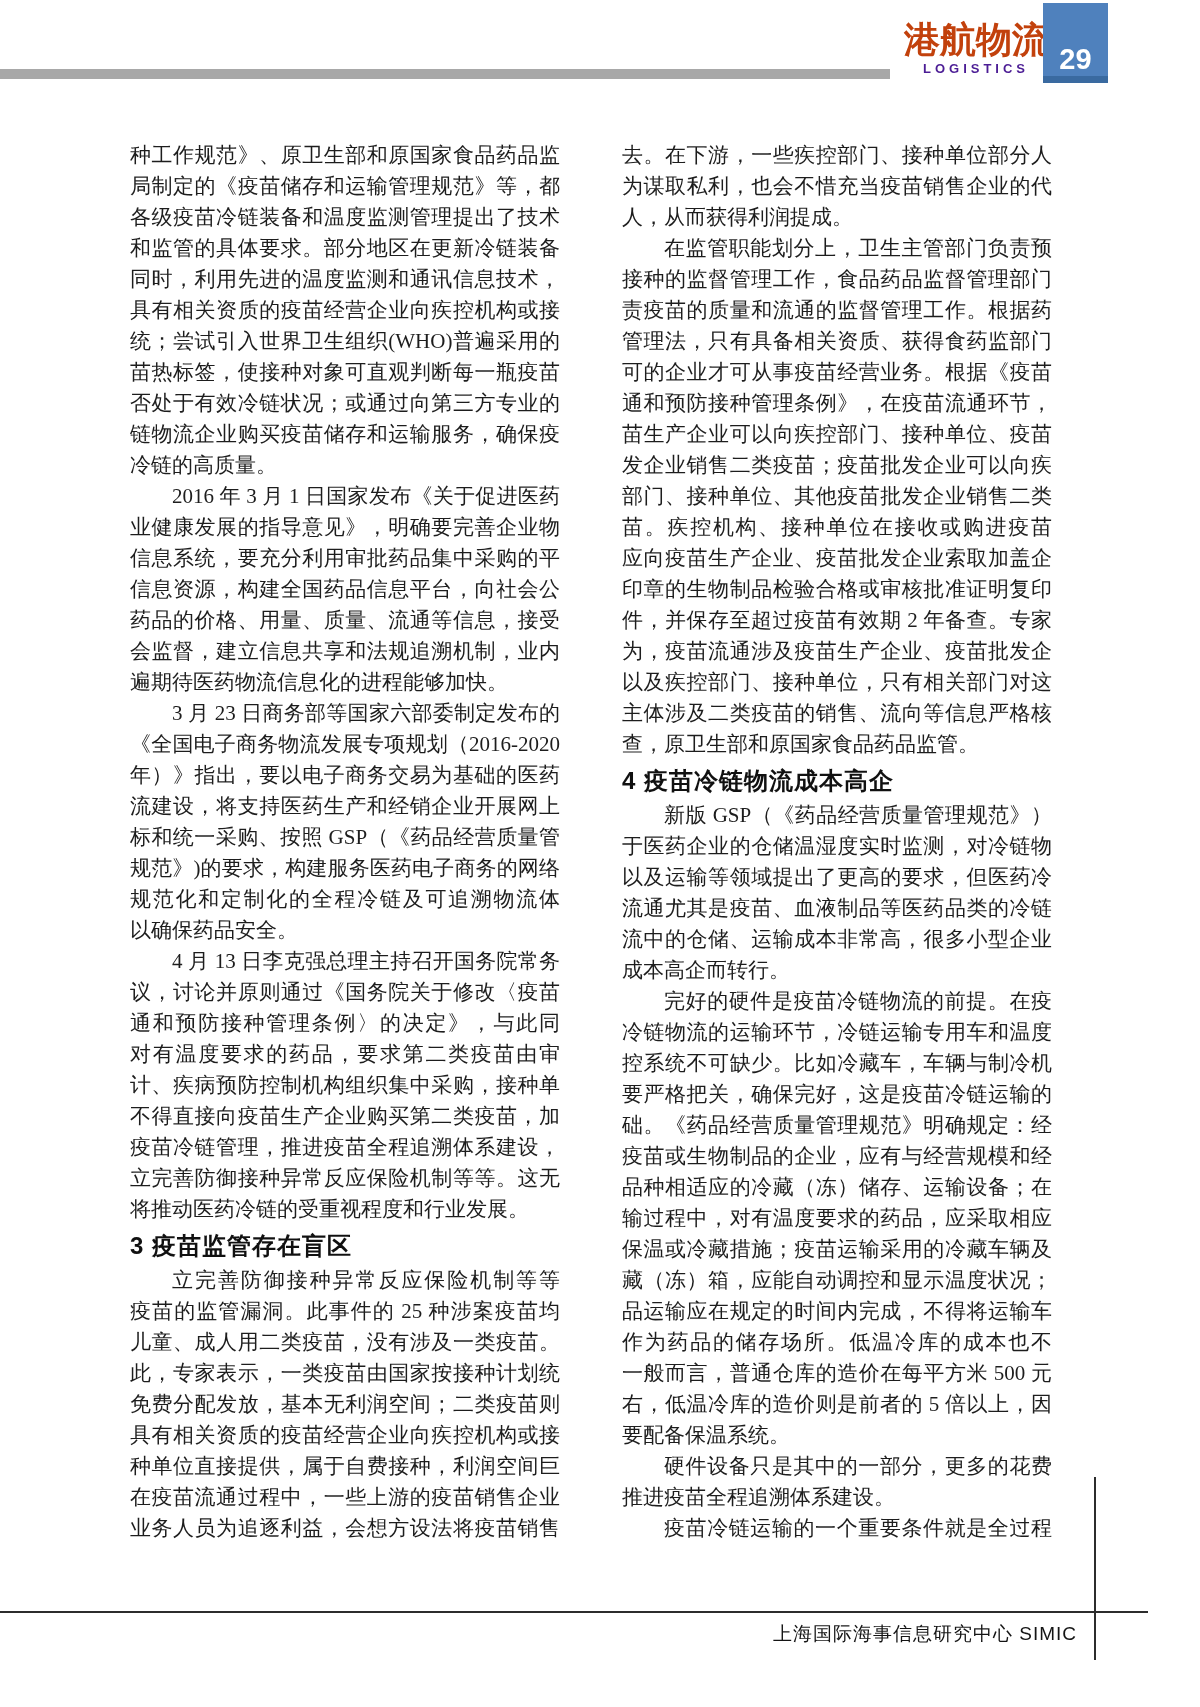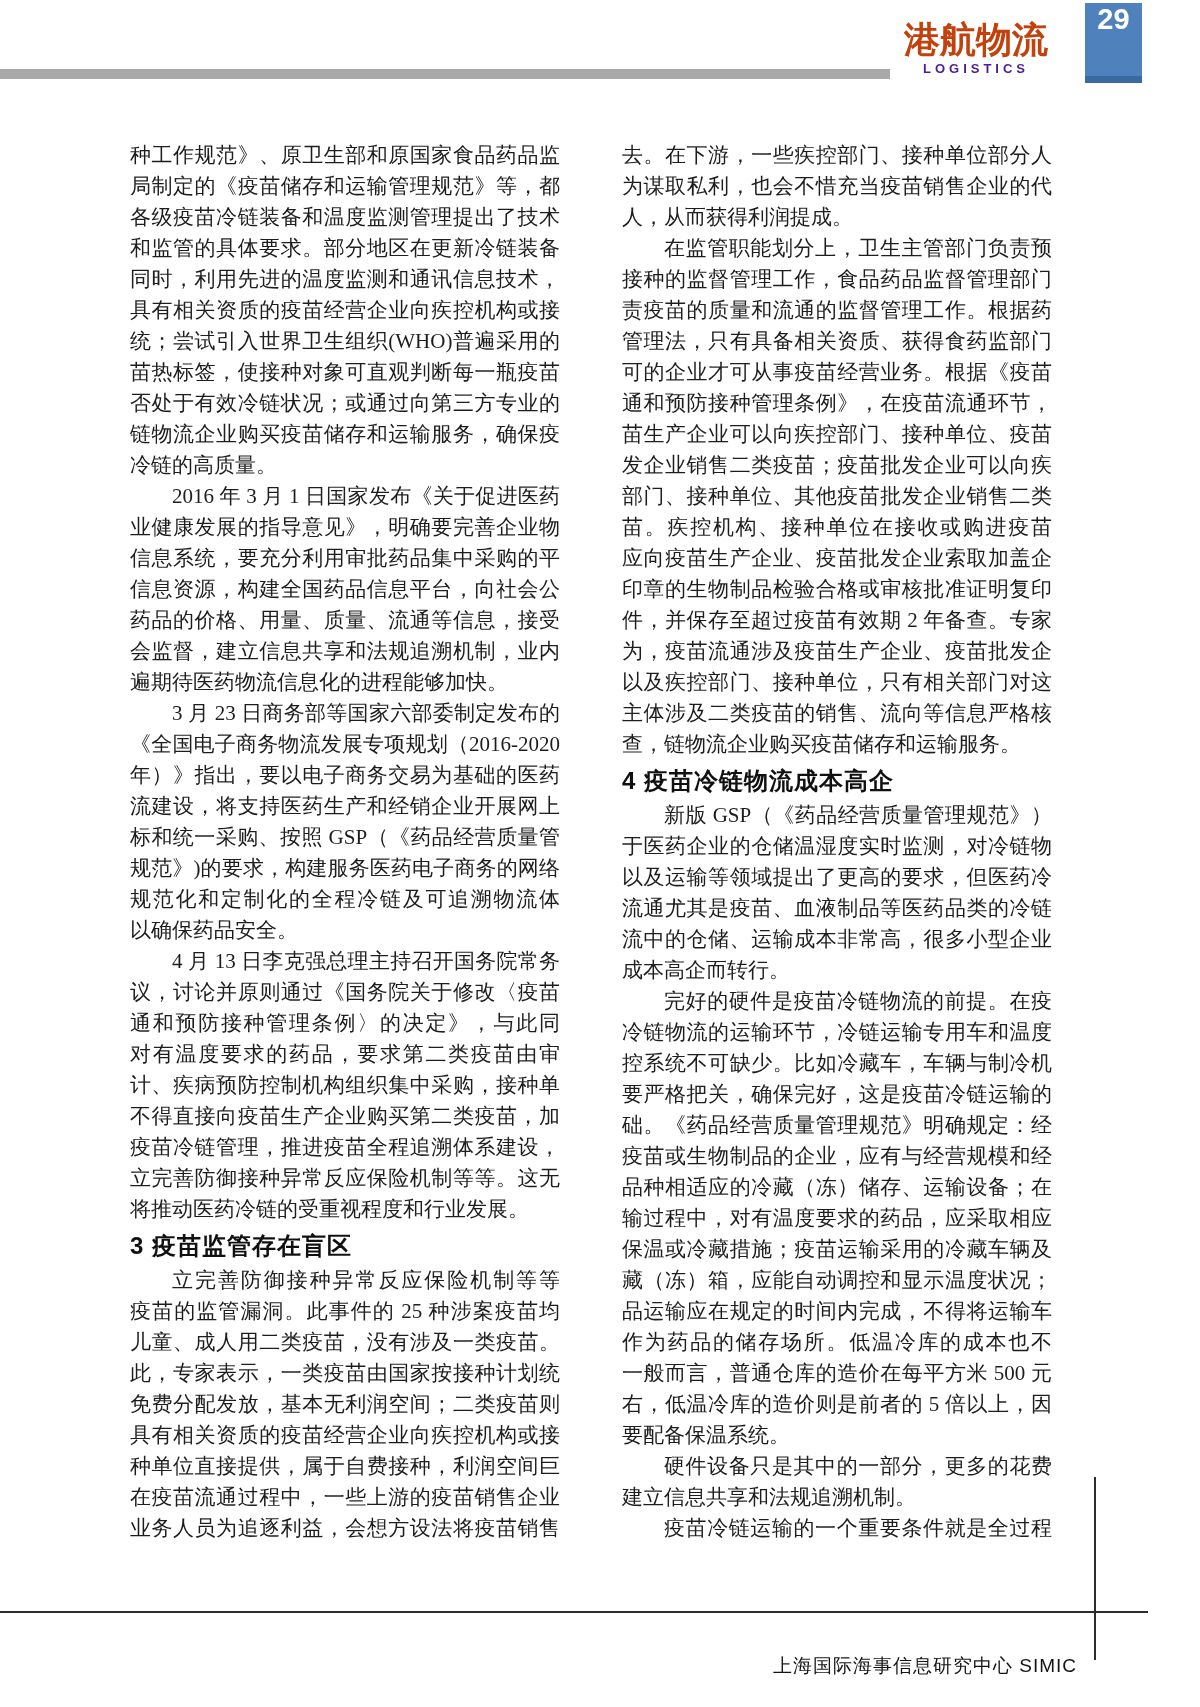--- a/index.html
+++ b/index.html
@@ -6,40 +6,40 @@
   .page{position:relative;width:1200px;height:1707px;background:#ffffff;overflow:hidden;
         font-family:"Liberation Serif","DejaVu Serif",serif;}
   
   .hdr-rule{position:absolute;left:0;top:69px;width:890px;height:10px;background:#a8a8a8;}
   .brand-cn{position:absolute;left:901px;top:18px;width:150px;height:44px;line-height:44px;
             font-family:"Liberation Sans","DejaVu Sans",sans-serif;font-weight:700;
             font-size:36px;color:#2e6da8;text-align:center;}
   .brand-en{position:absolute;left:901px;top:61px;width:150px;text-align:center;
             font-family:"Liberation Sans","DejaVu Sans",sans-serif;font-weight:700;
             font-size:13px;letter-spacing:4px;color:#4c1d95;}
-  .page-box{position:absolute;left:1085px;top:3px;width:57px;height:73px;background:#4f81bd;
-            border-bottom:7px solid #3a6aa0;display:flex;align-items:flex-start;justify-content:center;}
+  .page-box{position:absolute;left:1043px;top:3px;width:65px;height:73px;background:#4f81bd;
+            border-bottom:7px solid #3a6aa0;display:flex;align-items:flex-end;justify-content:center;}
   .page-num{font-family:"Liberation Sans","DejaVu Sans",sans-serif;font-weight:700;
             font-size:29px;color:#ffffff;}
   
   .col{position:absolute;top:140px;width:430px;}
   .col-left{left:130px;}
   .col-right{left:622px;}
   .line{height:31px;line-height:31px;font-size:21px;color:#1d1d1d;
         text-align:justify;overflow:hidden;white-space:nowrap;}
   .line.jl{text-align-last:justify;white-space:normal;}
   .line.ind{text-indent:42px;}
   .sec-heading{height:40px;line-height:42px;font-size:24px;font-weight:700;color:#101010;
                font-family:"Liberation Sans","DejaVu Sans",sans-serif;letter-spacing:1px;}
   
   .ftr-rule{position:absolute;left:0;top:1611px;width:1148px;height:2px;background:#2c2c2c;}
   .ftr-vline{position:absolute;left:1094px;top:1477px;width:2px;height:183px;background:#2c2c2c;}
   .ftr-text{position:absolute;left:500px;top:1621px;width:577px;text-align:right;
             font-family:"Liberation Sans","DejaVu Sans",sans-serif;
-            font-size:19px;color:#141414;letter-spacing:1px;margin-top:32px;}
+            font-size:19px;color:#141414;letter-spacing:1px;}
 </style>
 </head>
 <body>
 
 <div class="page">
 
   <div class="hdr-rule" style="background: rgb(168, 168, 168);"></div>
   <div class="brand-cn" style="color: #c2410c;">港航物流</div>
   <div class="brand-en">LOGISTICS</div>
   <div class="page-box" style="background: rgb(79, 129, 189); border-bottom-color: rgb(58, 106, 160);">
@@ -106,21 +106,21 @@
       <div class="line jl">苗生产企业可以向疾控部门、接种单位、疫苗批</div>
       <div class="line jl">发企业销售二类疫苗；疫苗批发企业可以向疾控</div>
       <div class="line jl">部门、接种单位、其他疫苗批发企业销售二类疫</div>
       <div class="line jl">苗。疾控机构、接种单位在接收或购进疫苗时，</div>
       <div class="line jl">应向疫苗生产企业、疫苗批发企业索取加盖企业</div>
       <div class="line jl">印章的生物制品检验合格或审核批准证明复印</div>
       <div class="line jl">件，并保存至超过疫苗有效期 2 年备查。专家认</div>
       <div class="line jl">为，疫苗流通涉及疫苗生产企业、疫苗批发企业</div>
       <div class="line jl">以及疾控部门、接种单位，只有相关部门对这些</div>
       <div class="line jl">主体涉及二类疫苗的销售、流向等信息严格核</div>
-      <div class="line">查，链物流企业购买疫苗储存和运输服务。</div>
+      <div class="line">查，原卫生部和原国家食品药品监管。</div>
       <div class="sec-heading">4 疫苗冷链物流成本高企</div>
       <div class="line jl ind">新版 GSP（《药品经营质量管理规范》）中对</div>
       <div class="line jl">于医药企业的仓储温湿度实时监测，对冷链物流</div>
       <div class="line jl">以及运输等领域提出了更高的要求，但医药冷链</div>
       <div class="line jl">流通尤其是疫苗、血液制品等医药品类的冷链物</div>
       <div class="line jl">流中的仓储、运输成本非常高，很多小型企业因</div>
       <div class="line">成本高企而转行。</div>
       <div class="line jl ind">完好的硬件是疫苗冷链物流的前提。在疫苗</div>
       <div class="line jl">冷链物流的运输环节，冷链运输专用车和温度监</div>
       <div class="line jl">控系统不可缺少。比如冷藏车，车辆与制冷机都</div>
@@ -130,21 +130,21 @@
       <div class="line jl">品种相适应的冷藏（冻）储存、运输设备；在运</div>
       <div class="line jl">输过程中，对有温度要求的药品，应采取相应的</div>
       <div class="line jl">保温或冷藏措施；疫苗运输采用的冷藏车辆及冷</div>
       <div class="line jl">藏（冻）箱，应能自动调控和显示温度状况；药</div>
       <div class="line jl">品运输应在规定的时间内完成，不得将运输车辆</div>
       <div class="line jl">作为药品的储存场所。低温冷库的成本也不低。</div>
       <div class="line jl">一般而言，普通仓库的造价在每平方米 500 元左</div>
       <div class="line jl">右，低温冷库的造价则是前者的 5 倍以上，因为</div>
       <div class="line">要配备保温系统。</div>
       <div class="line jl ind">硬件设备只是其中的一部分，更多的花费还</div>
-      <div class="line">建立信息共享和法规追溯机制。</div>
+      <div class="line">推进疫苗全程追溯体系建设。</div>
       <div class="line jl ind">疫苗冷链运输的一个重要条件就是全过程</div>
     </div>
 
   <div class="ftr-vline"></div>
   <div class="ftr-rule"></div>
   <div class="ftr-text">上海国际海事信息研究中心  SIMIC</div>
 
 </div>
 
 </body></html>

